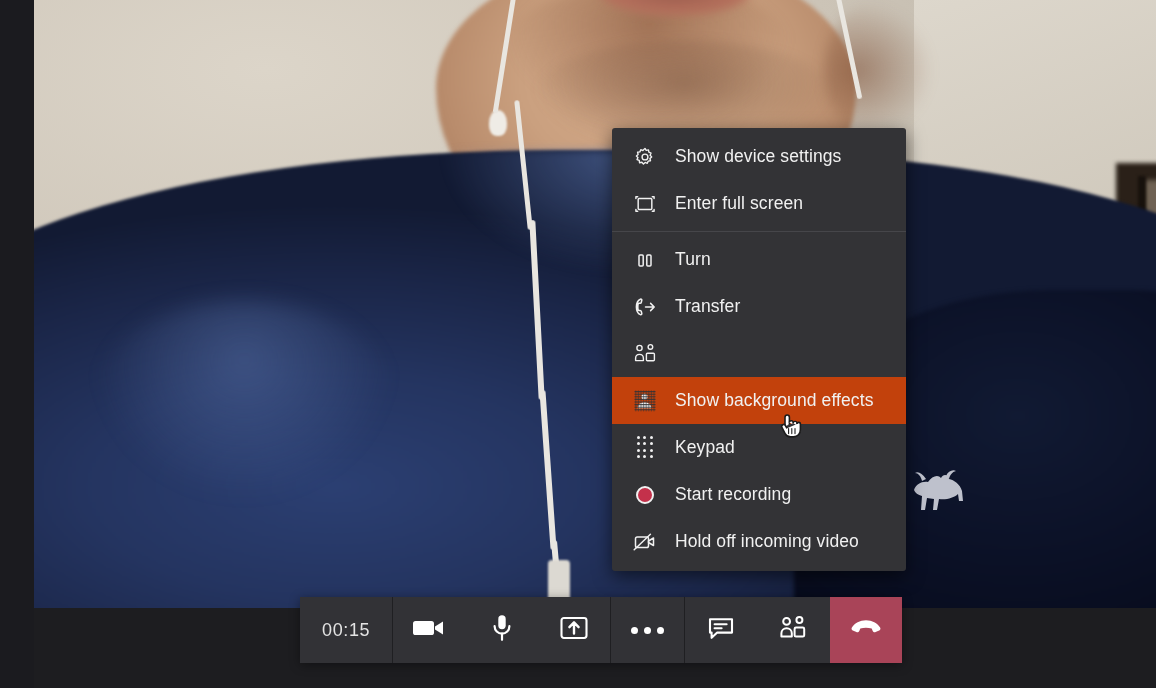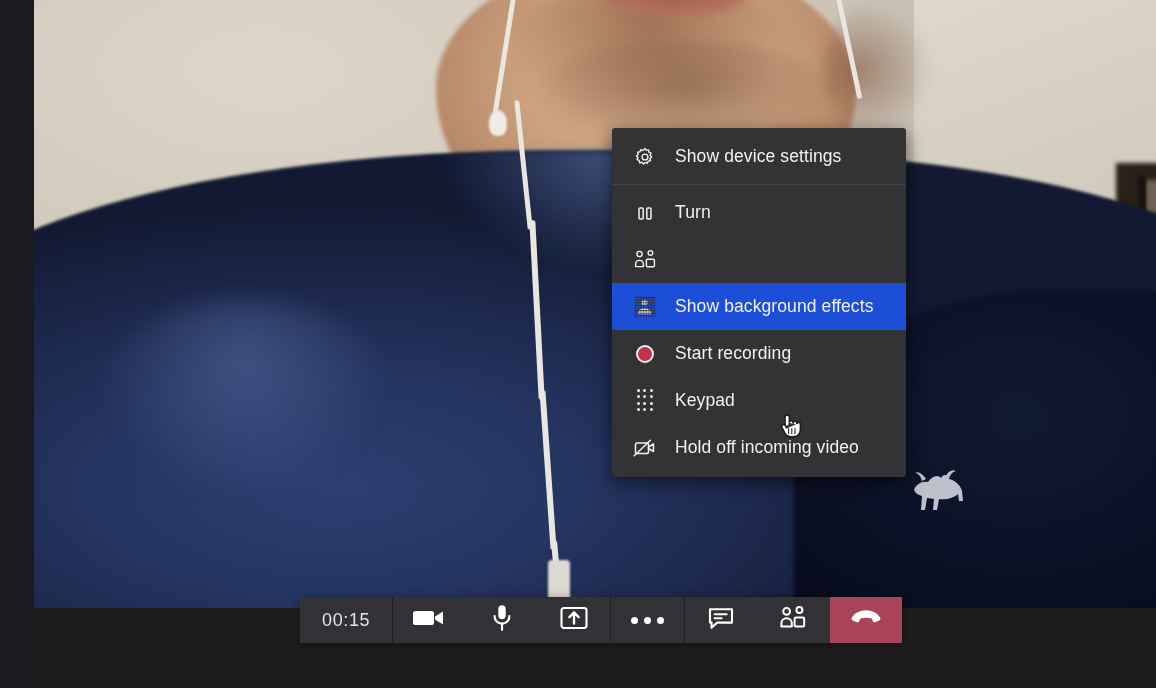--- a/index.html
+++ b/index.html
@@ -153,21 +153,21 @@
     cursor: default;
     position: relative;
   }
   .menu-item .mi-icon {
     width: 26px; height: 24px;
     display: flex; align-items: center; justify-content: center;
     margin-right: 17px;
     flex: 0 0 26px;
   }
   .menu-item .mi-label { white-space: nowrap; }
-  .menu-item.hover { background: #1d4ed8; }
+  .menu-item.hover { background: #c2410c; }
   .menu-sep {
     height: 1px; margin: 4px 0 4px 0;
     background: #46464a;
   }
   .rec-dot {
     width: 18px; height: 18px; border-radius: 50%;
     background: #c4314b;
     border: 2px solid #f1f1f1;
     box-sizing: border-box;
   }
@@ -183,21 +183,21 @@
 
   
   .bottom-strip {
     position: absolute; left: 0; bottom: 0; width: 1156px; height: 80px;
     background: #1d1d20;
     z-index: 20;
   }
   .toolbar {
     position: absolute;
     left: 266px; top: 597px;
-    width: 602px; height: 46px;
+    width: 602px; height: 66px;
     background: #323236;
     display: flex;
     align-items: stretch;
     z-index: 30;
     box-shadow: 0 2px 10px rgba(0,0,0,.4);
   }
   .tb-timer {
     width: 93px;
     display: flex; align-items: center; justify-content: center;
     color: #e3e3e3; font-size: 18px; letter-spacing: .6px;
@@ -265,33 +265,51 @@
     <div class="menu-item">
       <span class="mi-icon">
         <svg width="22" height="22" viewBox="0 0 24 24" fill="none" stroke="#f1f1f1" stroke-width="1.5">
           <circle cx="12" cy="12" r="3.2"></circle>
           <path d="M12 2.6l1.3 2.2 2.5-.6.4 2.5 2.4 1-1 2.3 1.7 1.9-1.9 1.7.6 2.5-2.5.4-1 2.4-2.3-1-1.9 1.7-1.7-1.9-2.5.6-.4-2.5-2.4-1 1-2.3L2.6 11l1.9-1.7-.6-2.5 2.5-.4 1-2.4 2.3 1z" stroke-linejoin="round"></path>
         </svg>
       </span>
       <span class="mi-label">Show device settings</span>
     </div>
 
+    <div class="menu-item">
+      <span class="mi-icon">
+        <svg width="22" height="20" viewBox="0 0 24 22" fill="none" stroke="#f1f1f1" stroke-width="1.6" stroke-linecap="round">
+          <rect x="4.5" y="5" width="15" height="12" rx="1"></rect>
+          <path d="M2 3v2M2 3h2M22 3v2M22 3h-2M2 19v-2M2 19h2M22 19v-2M22 19h-2"></path>
+        </svg>
+      </span>
+      <span class="mi-label">Enter full screen</span>
+    </div>
 
     <div class="menu-sep"></div>
 
     <div class="menu-item">
       <span class="mi-icon">
         <svg width="20" height="20" viewBox="0 0 20 20" fill="none" stroke="#f1f1f1" stroke-width="1.5">
           <rect x="4" y="5" width="4.2" height="11" rx="1"></rect>
           <rect x="11.8" y="5" width="4.2" height="11" rx="1"></rect>
         </svg>
       </span>
       <span class="mi-label">Turn</span>
     </div>
 
+    <div class="menu-item">
+      <span class="mi-icon">
+        <svg width="24" height="22" viewBox="0 0 24 22" fill="none" stroke="#f1f1f1" stroke-width="1.5" stroke-linecap="round" stroke-linejoin="round">
+          <path d="M7.4 3.2c-2.6 1.1-4 4-4 7.7s1.4 6.6 4 7.7c.9.4 1.6-.2 1.4-1.1l-.5-2c-.1-.6-.6-1-1.2-1H5.4c-.4-1-.6-2.2-.6-3.6s.2-2.6.6-3.6h1.7c.6 0 1.1-.4 1.2-1l.5-2c.2-.9-.5-1.5-1.4-1.1z"></path>
+          <path d="M12.5 11h8.2M17.6 7.4l3.6 3.6-3.6 3.6"></path>
+        </svg>
+      </span>
+      <span class="mi-label">Transfer</span>
+    </div>
 
     <div class="menu-item">
       <span class="mi-icon">
         <svg width="23" height="21" viewBox="0 0 23 21" fill="none" stroke="#f1f1f1" stroke-width="1.4" stroke-linejoin="round">
           <circle cx="5.5" cy="5" r="2.6"></circle>
           <path d="M1.6 15.4c0-2.4 1.7-4 3.9-4s3.9 1.6 3.9 4v2.2H1.6z"></path>
           <circle cx="16.4" cy="3.9" r="2.3"></circle>
           <rect x="12.4" y="10.2" width="8" height="7.6" rx="1"></rect>
         </svg>
       </span>
@@ -304,43 +322,43 @@
           <path d="M4.6 18.2c0-3.8 3.1-5.9 6.9-5.9s6.9 2.1 6.9 5.9z" fill="#f1f1f1" stroke="none"></path>
           <path d="M1.5 1.6l21 0M1.5 4.2l21 0M1.5 6.8l21 0M1.5 9.4l21 0M1.5 12l21 0M1.5 14.6l21 0M1.5 17.2l21 0M1.5 19.8l21 0" stroke="#333336" stroke-width="1.1" opacity="0.85"></path>
           <path d="M2.8 0.4l0 21M5.4 0.4l0 21M8 0.4l0 21M10.6 0.4l0 21M13.2 0.4l0 21M15.8 0.4l0 21M18.4 0.4l0 21M21 0.4l0 21" stroke="#333336" stroke-width="1" opacity="0.55"></path>
         </svg>
       </span>
       <span class="mi-label">Show background effects</span>
     </div>
 
     <div class="menu-item">
       <span class="mi-icon">
-        <span class="rec-dot"></span>
-      </span>
-      <span class="mi-label">Start recording</span>
-    </div>
-
-    <div class="menu-item">
-      <span class="mi-icon">
         <span class="keypad-grid">
           <i></i>
             <i></i>
             <i></i>
             <i></i>
             <i></i>
             <i></i>
             <i></i>
             <i></i>
             <i></i>
             <i></i>
             <i></i>
             <i></i>
         </span>
       </span>
       <span class="mi-label">Keypad</span>
+    </div>
+
+    <div class="menu-item">
+      <span class="mi-icon">
+        <span class="rec-dot"></span>
+      </span>
+      <span class="mi-label">Start recording</span>
     </div>
 
     <div class="menu-item">
       <span class="mi-icon">
         <svg width="24" height="20" viewBox="0 0 24 20" fill="none" stroke="#f1f1f1" stroke-width="1.5" stroke-linejoin="round" stroke-linecap="round">
           <rect x="2.5" y="5" width="13" height="10.5" rx="1.8"></rect>
           <path d="M15.5 9l5-3v7.5l-5-3z"></path>
           <path d="M1.2 17.8L17.4 2.2"></path>
         </svg>
       </span>

